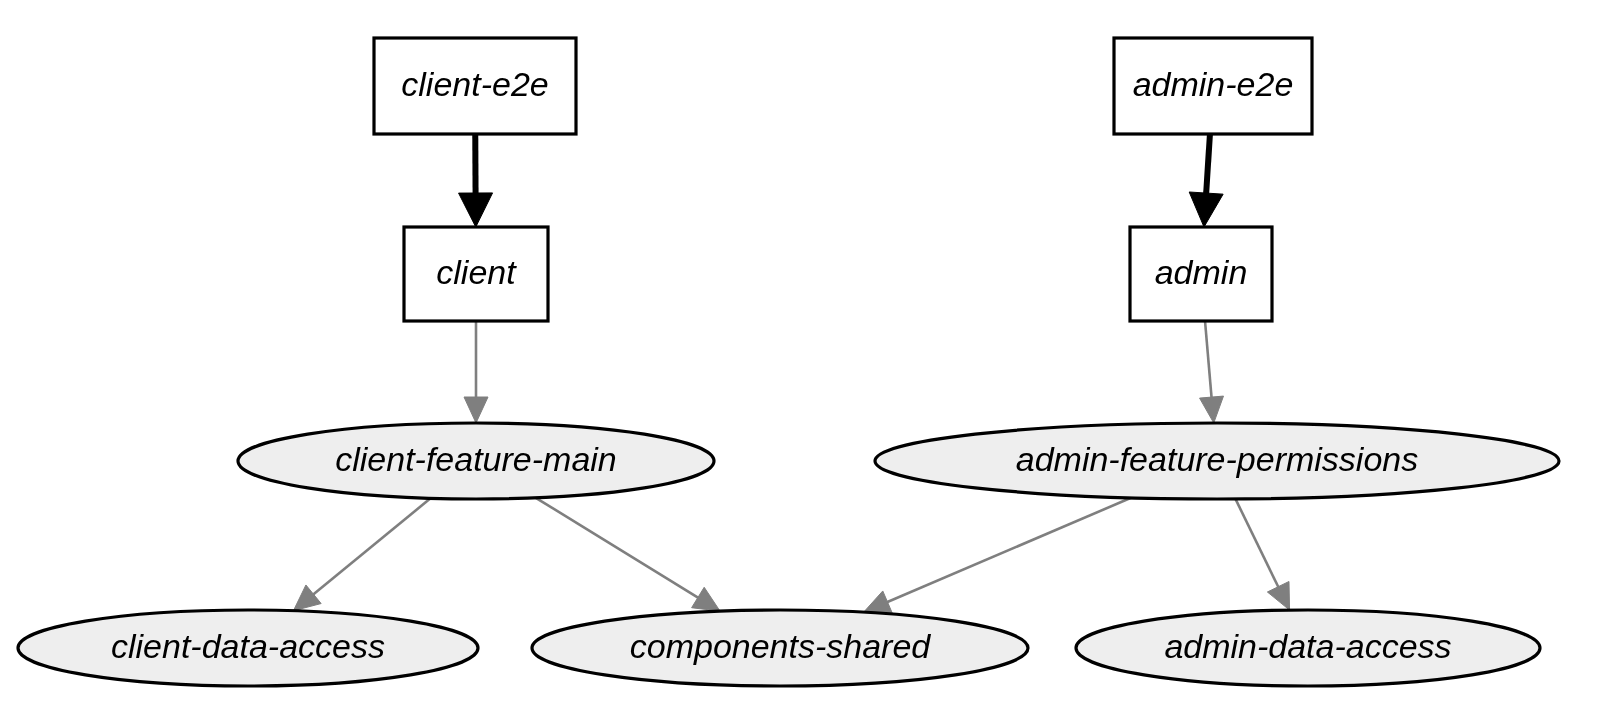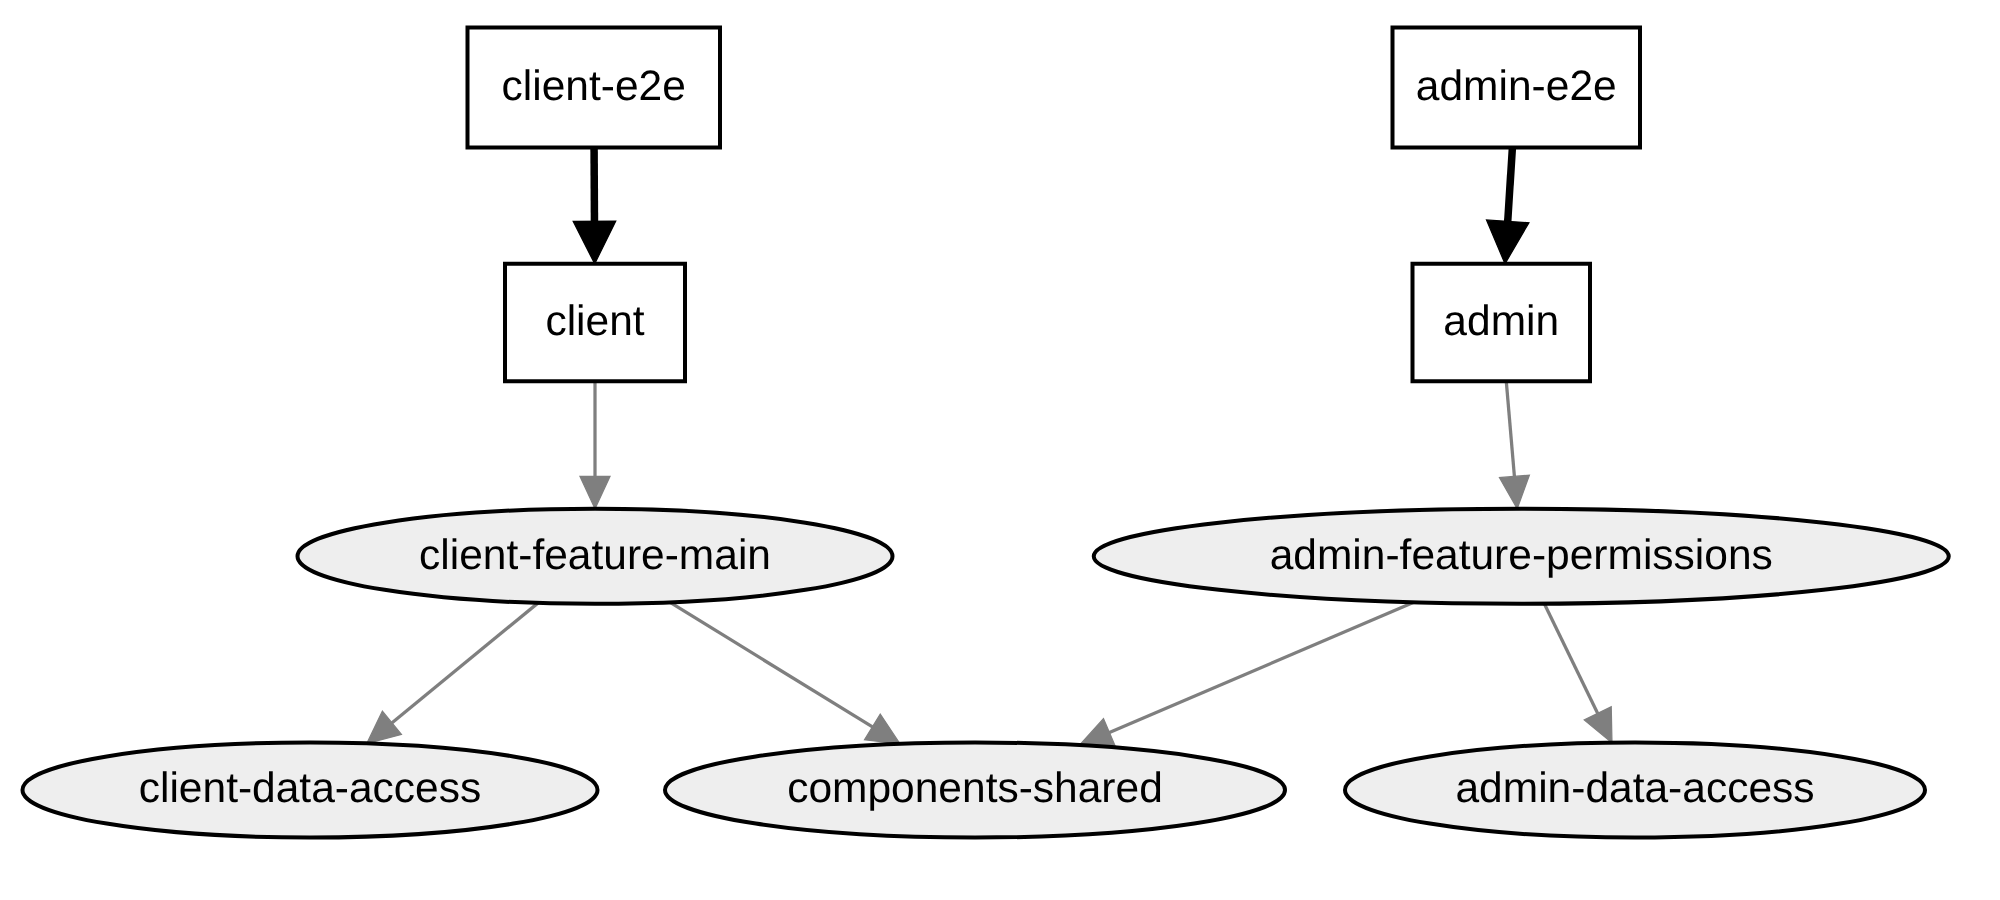--- a/index.html
+++ b/index.html
@@ -10,24 +10,25 @@
   }
   body {
     width: 1600px;
     height: 720px;
     font-family: "Liberation Sans", sans-serif;
     overflow: hidden;
     position: relative;
   }
   #graph-root {
     position: absolute;
-    top: 0;
+    top: 16px;
     left: 0;
     width: 1600px;
     height: 568px;
+    font-style: italic;
   }
   svg#graph-canvas {
     display: block;
     width: 1600px;
     height: 720px;
   }
   .node-box-shape {
     fill: #ffffff;
     stroke: #000000;
     stroke-width: 3.2;

